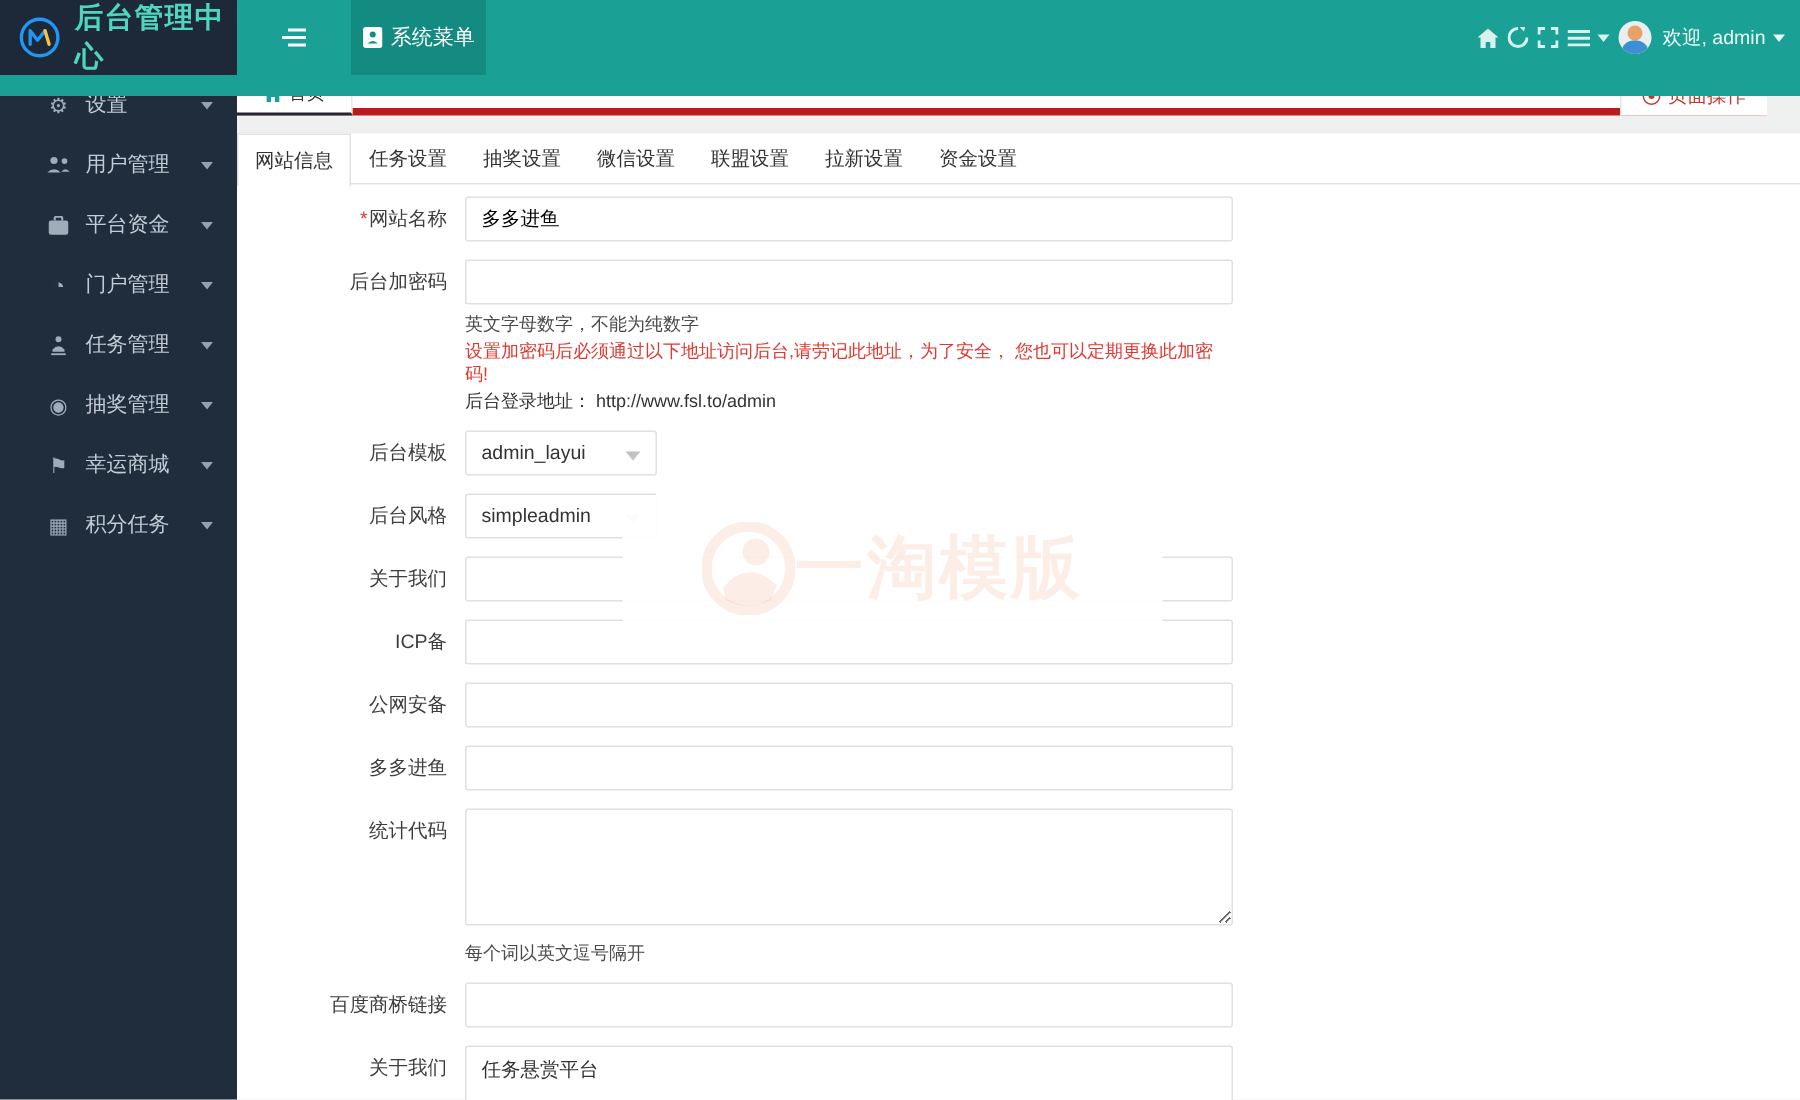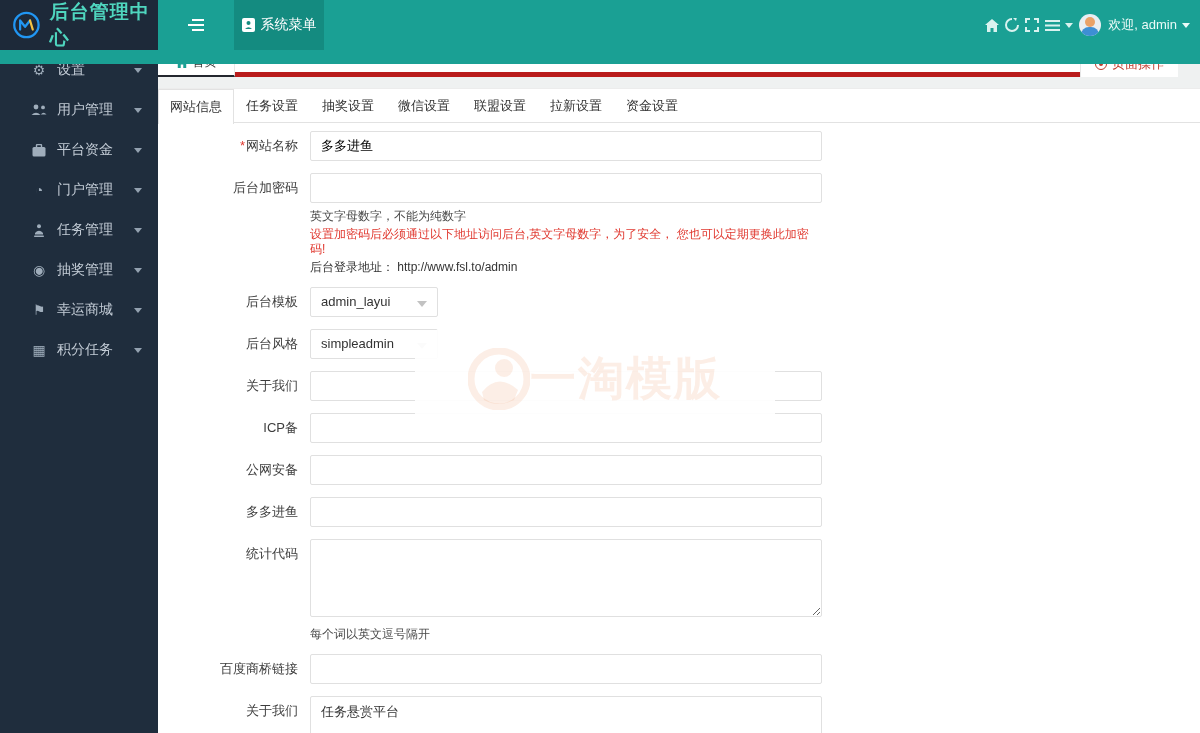--- a/index.html
+++ b/index.html
@@ -224,21 +224,21 @@
     <div class="form-row">
       <div class="form-label"><span class="req">*</span><span>网站名称</span></div>
       <div class="field"><input class="txt-input" value="多多进鱼" style=""></div>
     </div>
 
     <div class="form-row">
       <div class="form-label">后台加密码</div>
       <div class="field">
         <input class="txt-input" value="" style="">
         <div class="help">英文字母数字，不能为纯数字</div>
-        <div class="help red">设置加密码后必须通过以下地址访问后台,英文字母数字，为了安全， 您也可以定期更换此加密码!</div>
+        <div class="help red">设置加密码后必须通过以下地址访问后台,请劳记此地址，为了安全， 您也可以定期更换此加密码!</div>
         <div class="help addr">后台登录地址： http://www.fsl.to/admin</div>
       </div>
     </div>
 
     <div class="form-row">
       <div class="form-label">后台模板</div>
       <div class="field">
           <div class="sel">admin_layui</div>
         </div>
     </div>

